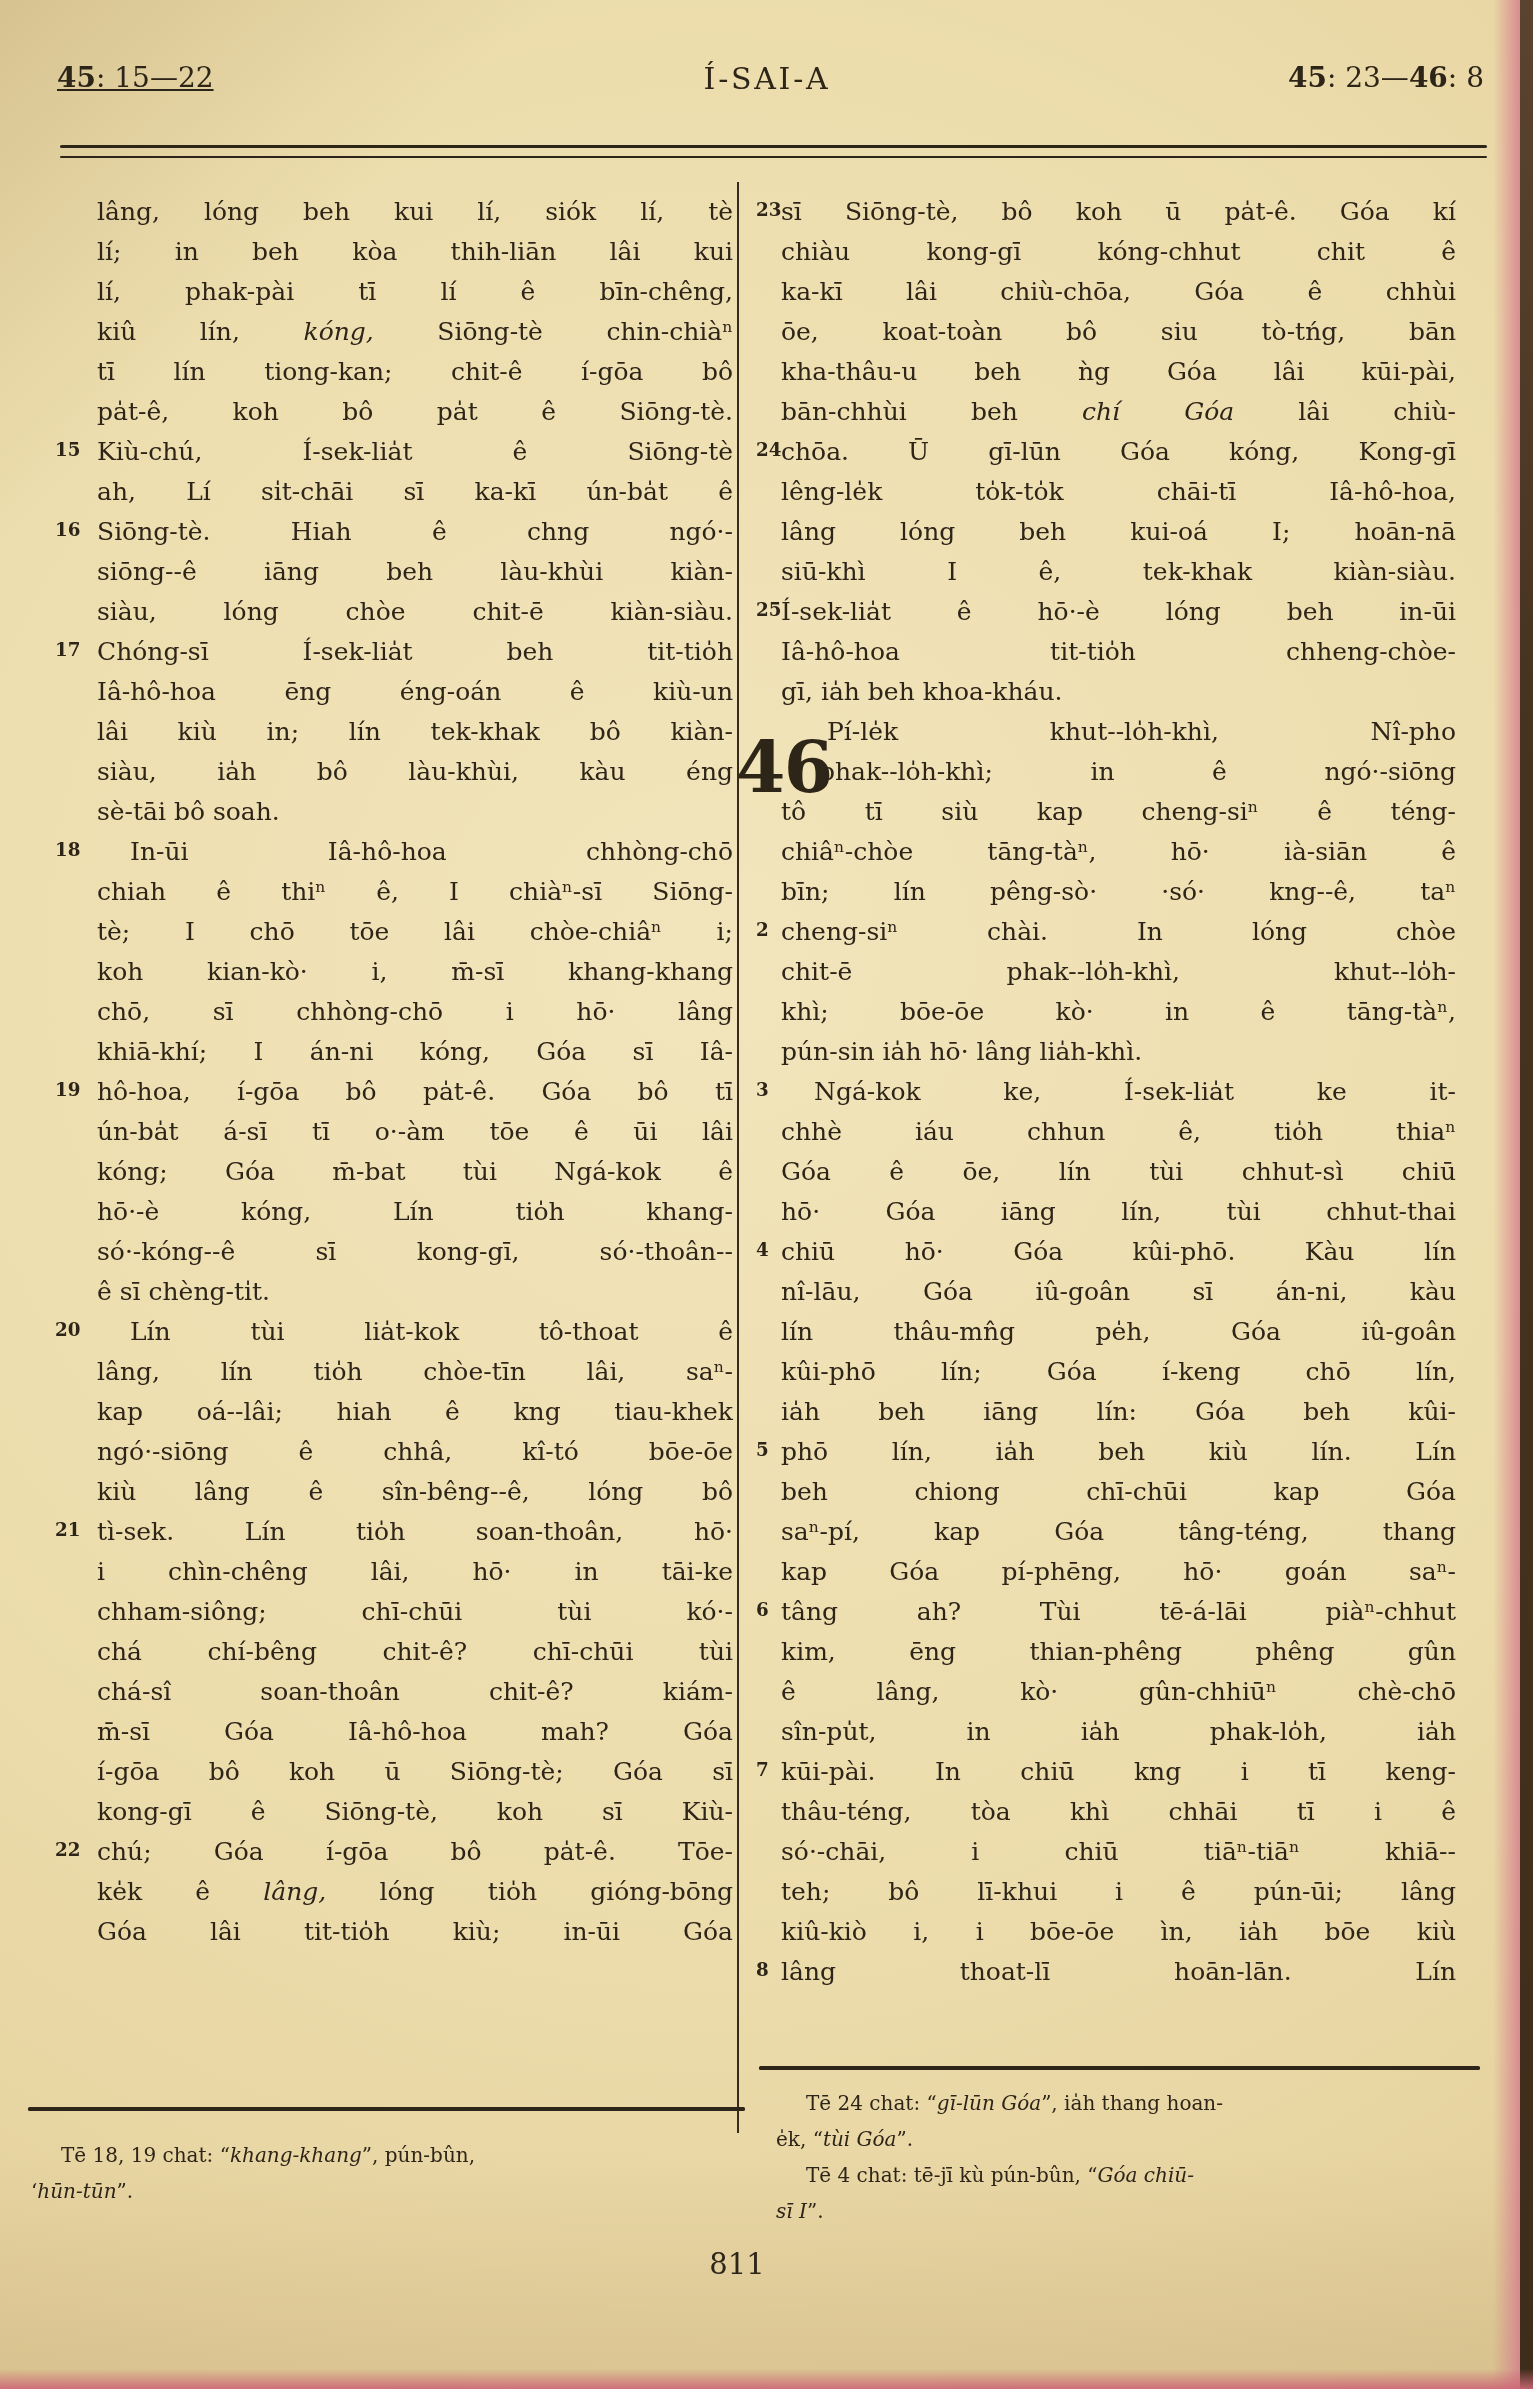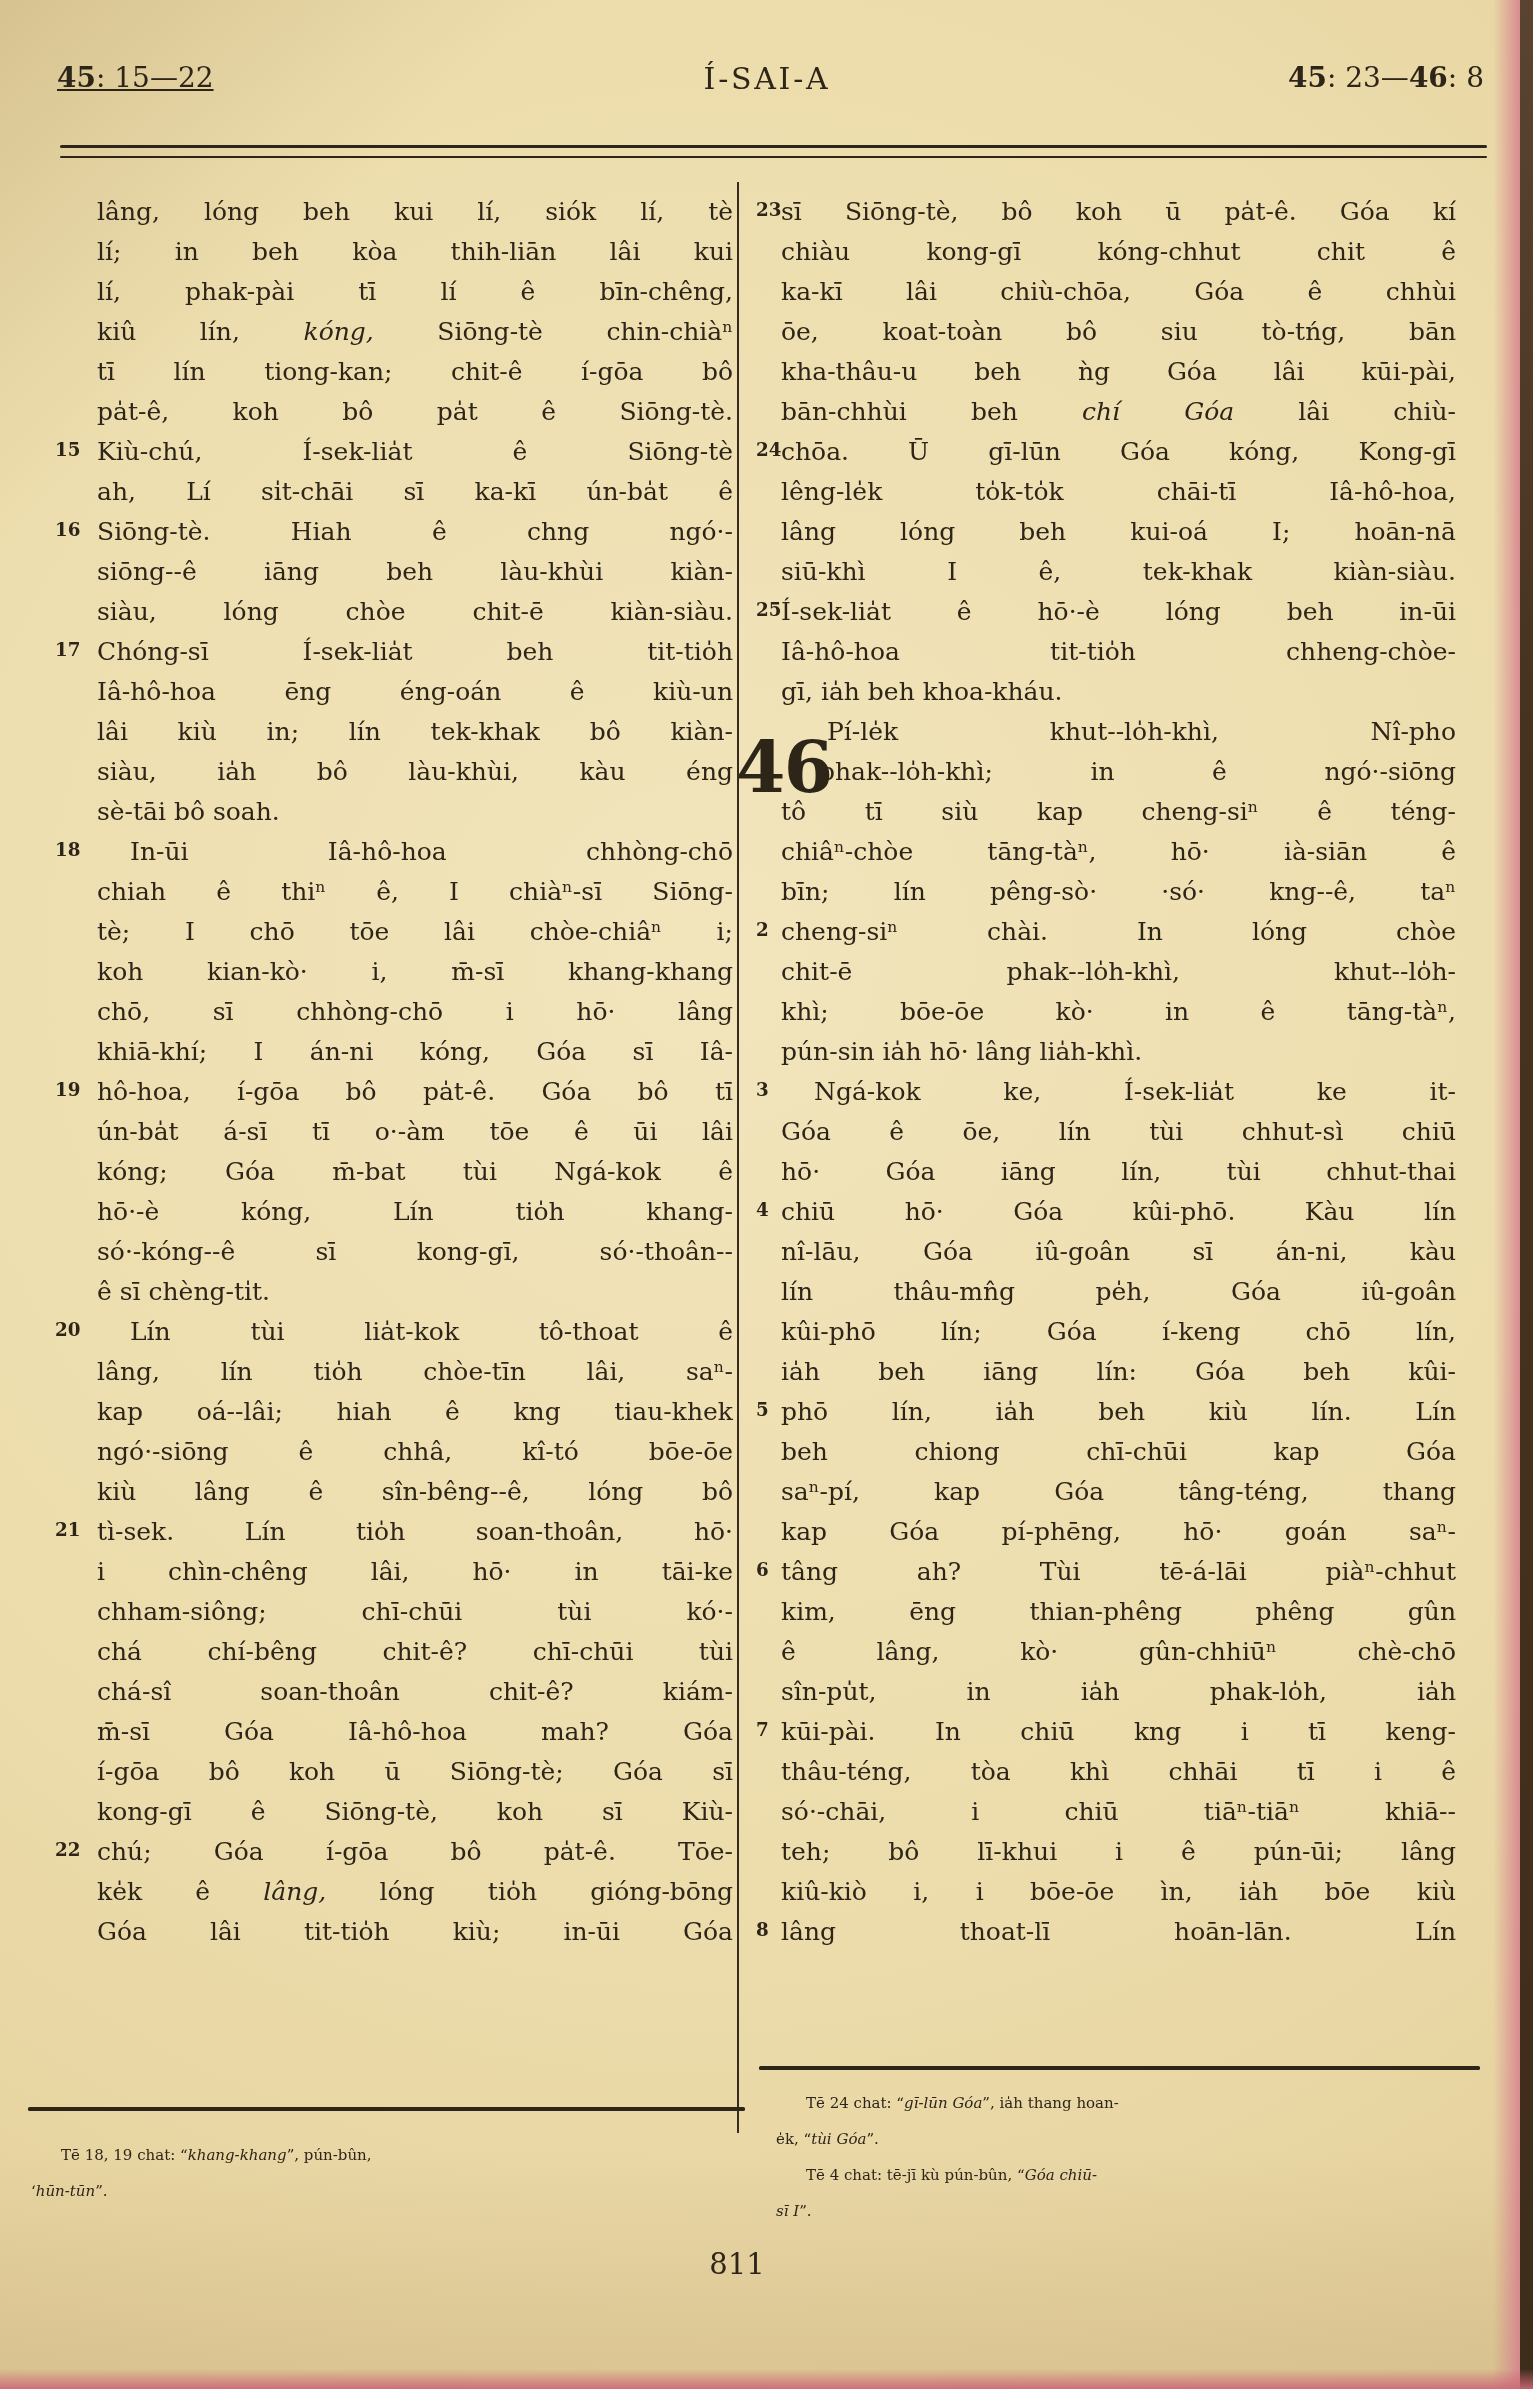--- a/index.html
+++ b/index.html
@@ -41,21 +41,21 @@
     position:absolute;left:-45px;top:539px;
     font-size:71px;line-height:73px;font-weight:bold;letter-spacing:-1.6px;
   }
   
   .fnrule{position:absolute;height:3.8px;background:#2e2519;border-radius:1.6px;}
   .fnrule-left{left:28px;top:2107px;width:717px;}
   .fnrule-right{left:759px;top:2066px;width:721px;}
   .fn{position:absolute;}
   .fn-left{left:31px;top:2137px;width:721px;}
   .fn-right{left:776px;top:2085px;width:697px;}
-  .fn-line{position:relative;height:36px;line-height:36px;font-size:15px;text-align:left;}
+  .fn-line{position:relative;height:36px;line-height:36px;font-size:20px;text-align:left;}
   .fn-line.indent{padding-left:30px;}
   
   .page-num{position:absolute;left:691px;top:2247px;width:92px;text-align:center;font-size:29px;}
   
   .edge-pink-right{position:absolute;top:0;right:13px;width:28px;height:2389px;
     background:linear-gradient(to right,rgba(214,130,142,0),rgba(213,126,140,0.88));}
   .edge-brown-right{position:absolute;top:0;right:0;width:14px;height:2389px;
     background:linear-gradient(to bottom,#5a4430,#46331f 30%,#3f2d1b);}
   .edge-pink-bottom{position:absolute;left:0;bottom:0;width:1534px;height:20.5px;
     background:linear-gradient(to bottom,rgba(209,110,122,0),rgba(205,104,118,0.92));}
@@ -140,20 +140,21 @@
       <div class="line" style="padding-left: 46px;">Pí-le̍k khut--lo̍h-khì, Nî-pho</div>
       <div class="line" style="padding-left: 38px;">phak--lo̍h-khì; in ê ngó·-siōng</div>
       <div class="line">tô tī siù kap cheng-siⁿ ê téng-</div>
       <div class="line">chiâⁿ-chòe tāng-tàⁿ, hō· ià-siān ê</div>
       <div class="line">bīn; lín pêng-sò· ·só· kng--ê, taⁿ</div>
       <div class="line"><span class="vnum">2</span>cheng-siⁿ chài.  In lóng chòe</div>
       <div class="line">chit-ē phak--lo̍h-khì, khut--lo̍h-</div>
       <div class="line">khì; bōe-ōe kò· in ê tāng-tàⁿ,</div>
       <div class="line end">pún-sin ia̍h hō· lâng lia̍h-khì.</div>
       <div class="line indent"><span class="vnum">3</span>Ngá-kok ke, Í-sek-lia̍t ke it-</div>
+      <div class="line">chhè iáu chhun ê, tio̍h thiaⁿ</div>
       <div class="line">Góa ê ōe, lín tùi chhut-sì chiū</div>
       <div class="line">hō· Góa iāng lín, tùi chhut-thai</div>
       <div class="line"><span class="vnum">4</span>chiū hō· Góa kûi-phō.  Kàu lín</div>
       <div class="line">nî-lāu, Góa iû-goân sī án-ni, kàu</div>
       <div class="line">lín thâu-mn̂g pe̍h, Góa iû-goân</div>
       <div class="line">kûi-phō lín; Góa í-keng chō lín,</div>
       <div class="line">ia̍h beh iāng lín: Góa beh kûi-</div>
       <div class="line"><span class="vnum">5</span>phō lín, ia̍h beh kiù lín.  Lín</div>
       <div class="line">beh chiong chī-chūi kap Góa</div>
       <div class="line">saⁿ-pí, kap Góa tâng-téng, thang</div>

